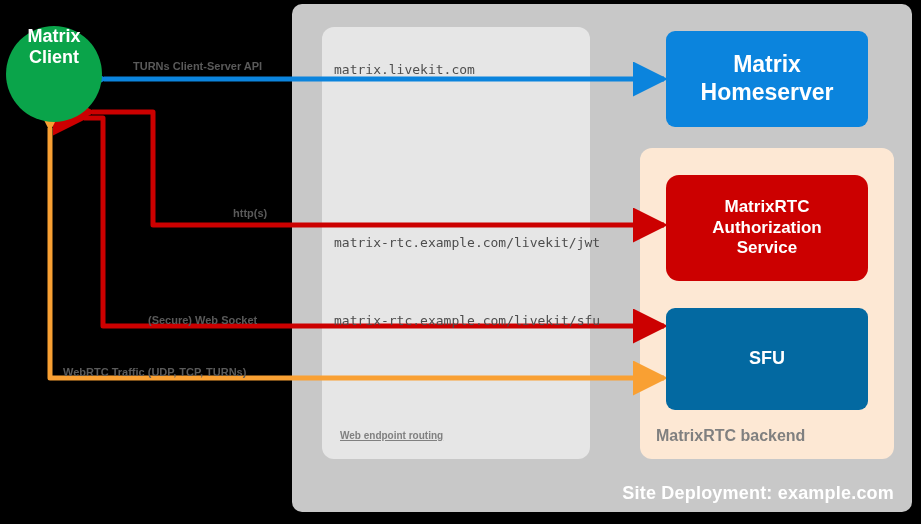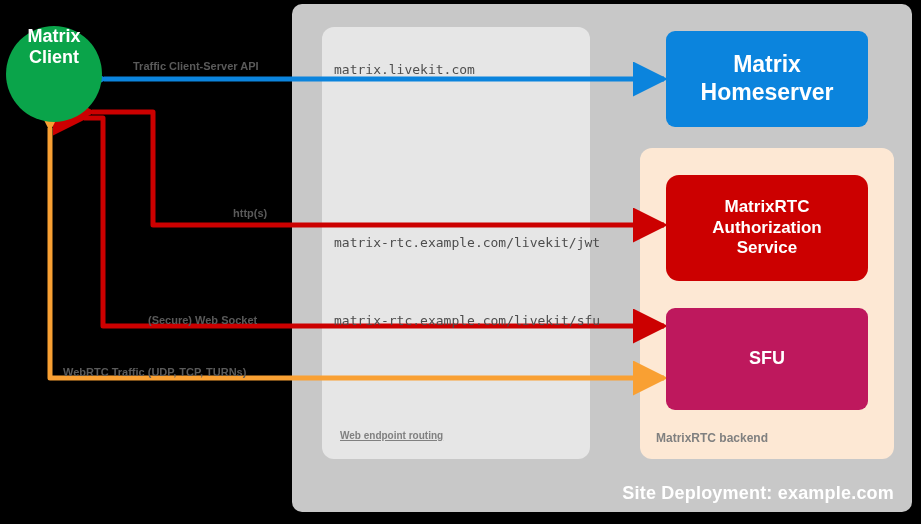--- a/index.html
+++ b/index.html
@@ -71,21 +71,21 @@
     width: 254px;
     height: 311px;
     background: #fde8d4;
     border-radius: 12px;
   }
   .backend-label {
     position: absolute;
     left: 16px;
     bottom: 14px;
     color: #808080;
-    font-size: 12px;
+    font-size: 16px;
     font-weight: bold;
     white-space: nowrap;
   }
 
   
   .client-node {
     position: absolute;
     left: 6px;
     top: 26px;
     width: 96px;
@@ -129,21 +129,21 @@
     height: 106px;
     background: #cc0000;
     border-radius: 13px;
     font-size: 17px;
   }
   .sfu {
     left: 666px;
     top: 308px;
     width: 202px;
     height: 102px;
-    background: #be185d;
+    background: #0369a1;
     border-radius: 9px;
     font-size: 18px;
   }
 
   
   .edge-label {
     position: absolute;
     color: #5a5a5a;
     font-size: 11px;
     font-weight: bold;
@@ -197,21 +197,21 @@
 
     <g>
       <path d="M84,118 L103,118 L103,326 L664,326" fill="none" stroke="#cc0000" stroke-width="5" stroke-linejoin="round" marker-start="url(#ah-red)" marker-end="url(#ah-red)"></path>
     </g>
 
     <g>
       <path d="M50,128 L50,378 L664,378" fill="none" stroke="#f9a033" stroke-width="5" stroke-linejoin="round" marker-start="url(#ah-orange)" marker-end="url(#ah-orange)"></path>
     </g>
   </svg>
 
-  <div class="edge-label" style="left:133px; top:60px;">Traffic Client-Server API</div>
+  <div class="edge-label" style="left:133px; top:60px;">TURNs Client-Server API</div>
   <div class="url-label" style="left:334px; top:62px;">matrix.livekit.com</div>
 
   <div class="edge-label" style="left:233px; top:207px;">http(s)</div>
   <div class="url-label" style="left:334px; top:207px;margin-top:28px;">matrix-rtc.example.com/livekit/jwt</div>
 
   <div class="edge-label" style="left:148px; top:314px;">(Secure) Web Socket</div>
   <div class="url-label" style="left:334px; top:313px;">matrix-rtc.example.com/livekit/sfu</div>
 
   <div class="edge-label" style="left:63px; top:366px;">WebRTC Traffic (UDP, TCP, TURNs)</div>
 

